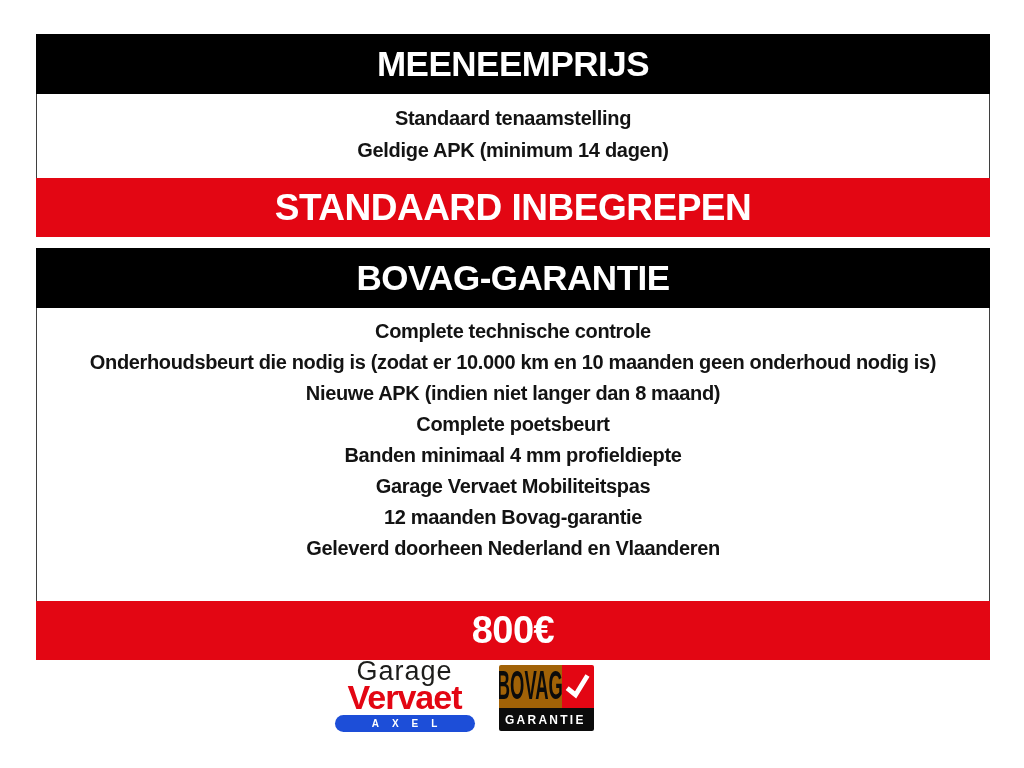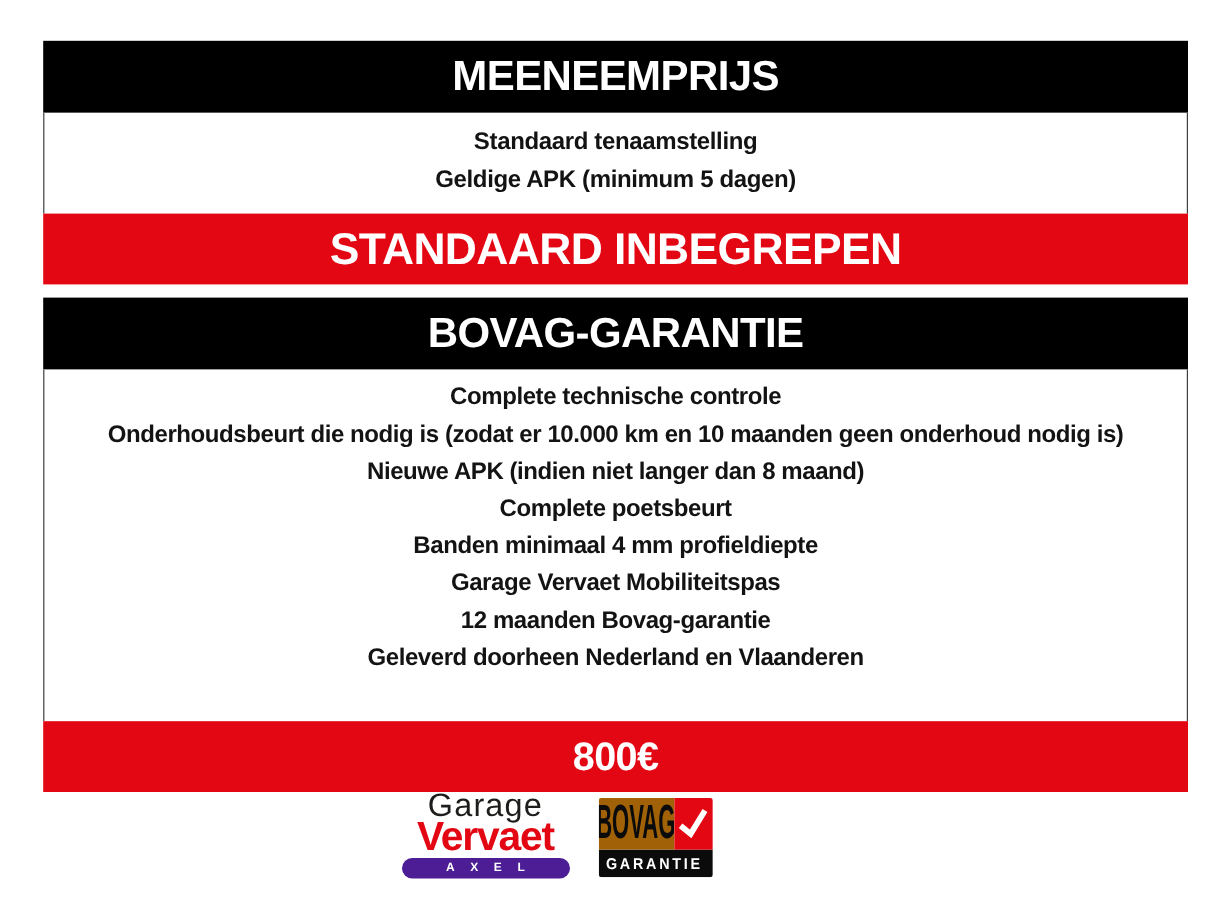--- a/index.html
+++ b/index.html
@@ -34,21 +34,21 @@
   }
   .vervaet-logo{width:140px;text-align:center;}
   .vervaet-line1{
     font-size:27px;font-weight:400;color:#1D1D1B;letter-spacing:1px;line-height:26px;
   }
   .vervaet-line2{
     font-size:34px;font-weight:700;color:#E30613;letter-spacing:-1px;
     line-height:30px;margin-top:-2px;
   }
   .axel-pill{
-    margin-top:3px;height:17px;background:#4c1d95;border-radius:9px;
+    margin-top:3px;height:17px;background:#1d4ed8;border-radius:9px;
     display:flex;align-items:center;justify-content:center;
   }
   .axel-pill span{
     color:#fff;font-size:10px;font-weight:700;letter-spacing:13px;padding-left:13px;
     line-height:17px;
   }
   .bovag-logo{width:95px;height:66px;margin-top:7px;border-radius:2px;overflow:hidden;}
   .bovag-top{display:flex;height:43px;}
   .bovag-yellow{
     width:63px;background:#a16207;display:flex;align-items:flex-end;justify-content:center;
@@ -67,38 +67,38 @@
     transform:scaleX(0.92);transform-origin:center;white-space:nowrap;
   }
 </style>
 </head>
 <body>
 
 <div class="card" style="top:34px;">
   <div class="band-black">MEENEEMPRIJS</div>
   <div class="card-body body1">
     <div class="line">Standaard tenaamstelling</div>
-    <div class="line">Geldige APK (minimum 5 dagen)</div>
+    <div class="line">Geldige APK (minimum 14 dagen)</div>
   </div>
   <div class="band-red">STANDAARD INBEGREPEN</div>
 </div>
 
 <div class="card" style="top:248px;">
   <div class="band-black">BOVAG-GARANTIE</div>
   <div class="card-body body2">
     <div class="line">Complete technische controle</div>
     <div class="line">Onderhoudsbeurt die nodig is (zodat er 10.000 km en 10 maanden geen onderhoud nodig is)</div>
     <div class="line">Nieuwe APK (indien niet langer dan 8 maand)</div>
     <div class="line">Complete poetsbeurt</div>
     <div class="line">Banden minimaal 4 mm profieldiepte</div>
     <div class="line">Garage Vervaet Mobiliteitspas</div>
     <div class="line">12 maanden Bovag-garantie</div>
     <div class="line">Geleverd doorheen Nederland en Vlaanderen</div>
   </div>
-  <div class="band-red" style="font-size:33px;">800€</div>
+  <div class="band-red" style="font-size:38px;">800€</div>
 </div>
 
 <div class="footer">
 
   <div class="vervaet-logo">
     <div class="vervaet-line1">Garage</div>
     <div class="vervaet-line2">Vervaet</div>
     <div class="axel-pill">
       <span>AXEL</span>
     </div>

